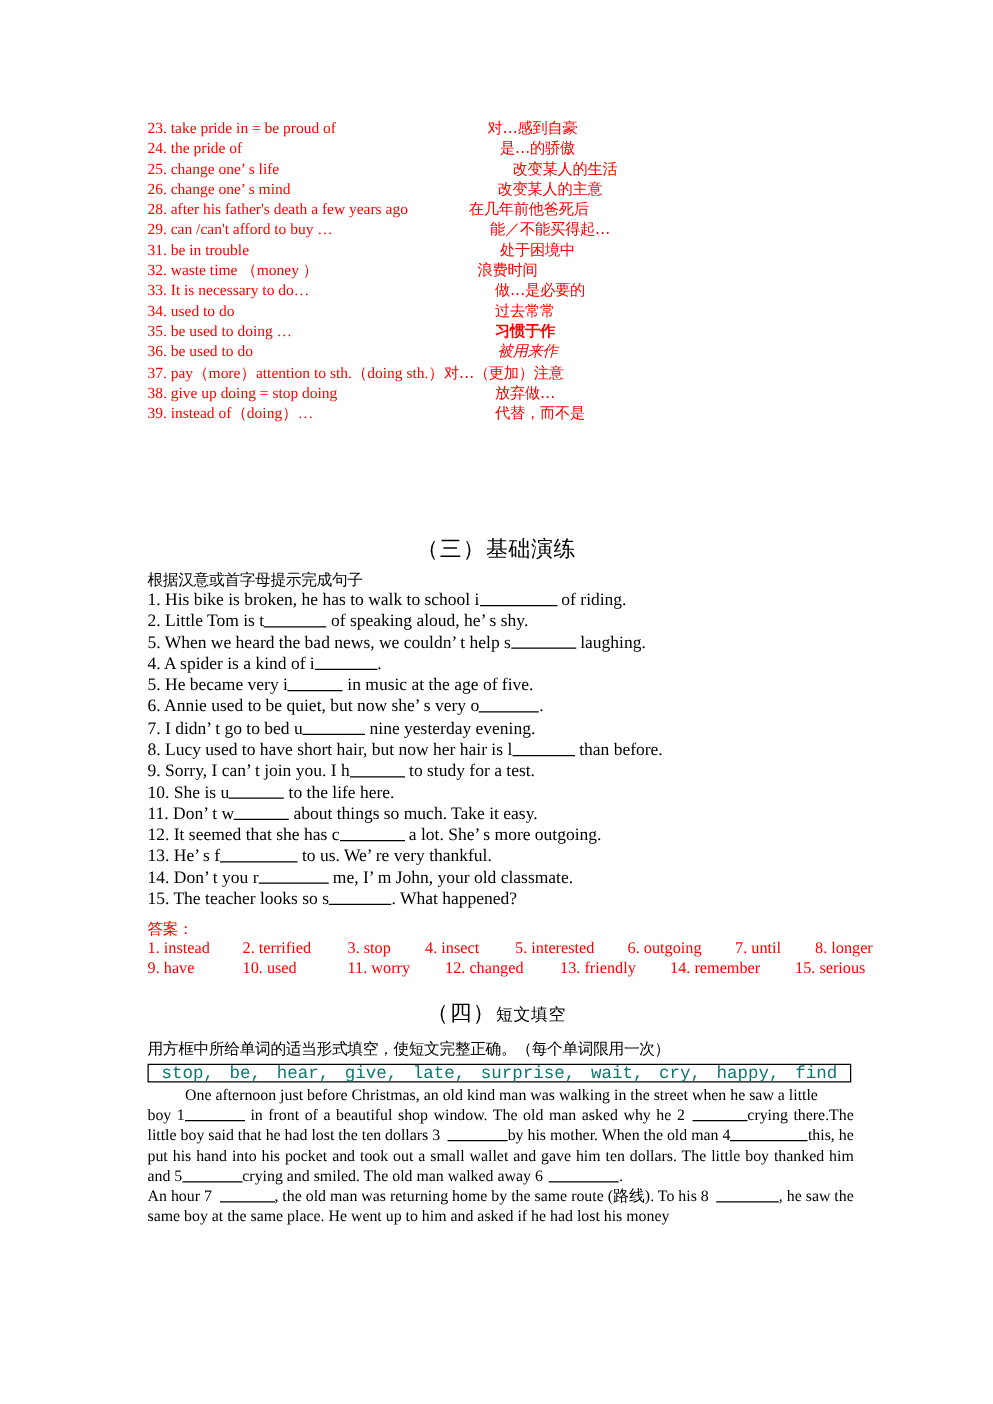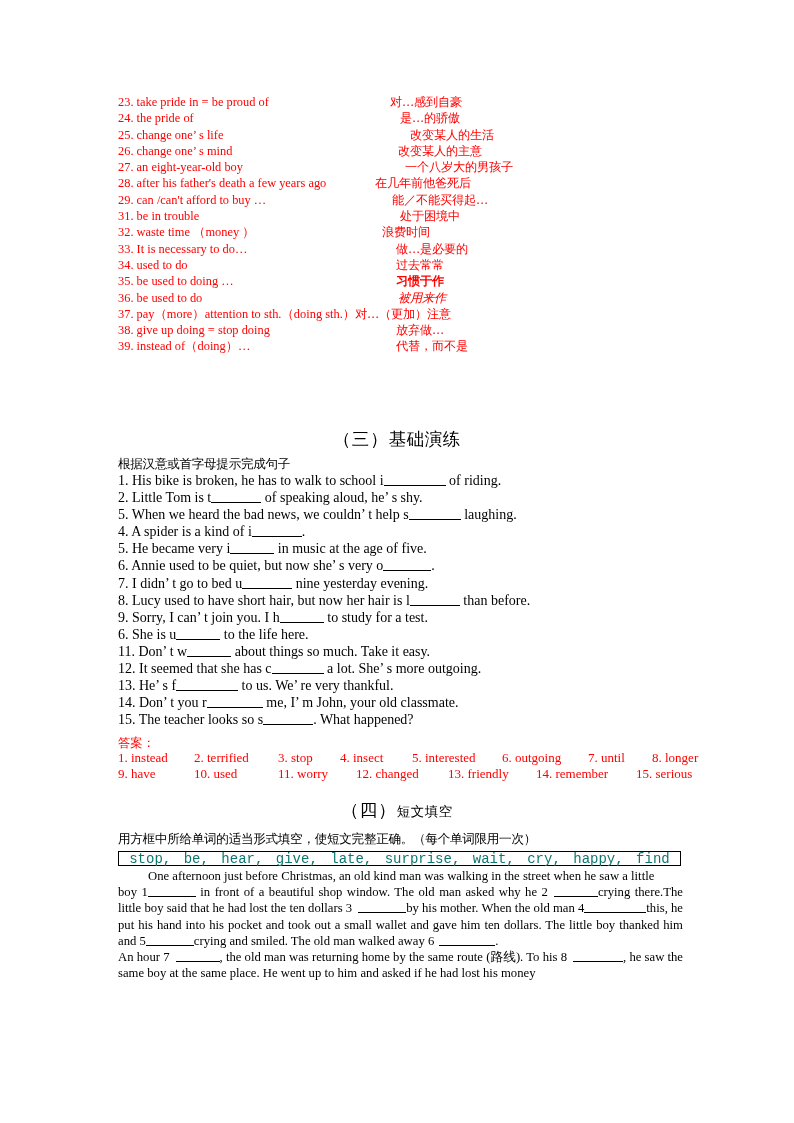--- a/index.html
+++ b/index.html
@@ -194,21 +194,20 @@
 </head>
 <body>
 
 <div class="page">
 
   <div class="phrase-list" id="phrase-list">
       <div class="phrase-row"><span class="phrase-en">23. take pride in = be proud of</span><span class="phrase-cn" style="left: 272px;">对…感到自豪</span></div>
       <div class="phrase-row"><span class="phrase-en">24. the pride of</span><span class="phrase-cn" style="left: 282px;">是…的骄傲</span></div>
       <div class="phrase-row"><span class="phrase-en">25. change one’ s life</span><span class="phrase-cn" style="left: 292px;">改变某人的生活</span></div>
       <div class="phrase-row"><span class="phrase-en">26. change one’ s mind</span><span class="phrase-cn" style="left: 280px;">改变某人的主意</span></div>
-      <div class="phrase-row"><span class="phrase-en">27. an eight-year-old boy</span><span class="phrase-cn" style="left: 287px;">一个八岁大的男孩子</span></div>
       <div class="phrase-row"><span class="phrase-en">28. after his father's death a few years ago</span><span class="phrase-cn" style="left: 257px;">在几年前他爸死后</span></div>
       <div class="phrase-row"><span class="phrase-en">29. can /can't    afford to buy  …</span><span class="phrase-cn" style="left: 274px;">能／不能买得起…</span></div>
       <div class="phrase-row"><span class="phrase-en">31. be in trouble</span><span class="phrase-cn" style="left: 282px;">处于困境中</span></div>
       <div class="phrase-row"><span class="phrase-en">32. waste time  （money ）</span><span class="phrase-cn" style="left: 264px;">浪费时间</span></div>
       <div class="phrase-row"><span class="phrase-en">33. It is necessary to do…</span><span class="phrase-cn" style="left: 278px;">做…是必要的</span></div>
       <div class="phrase-row"><span class="phrase-en">34. used to do</span><span class="phrase-cn" style="left: 278px;">过去常常</span></div>
       <div class="phrase-row"><span class="phrase-en">35. be used to doing  …</span><span class="phrase-cn" style="left: 278px; font-weight: bold;">习惯于作</span></div>
       <div class="phrase-row"><span class="phrase-en">36. be used to do</span><span class="phrase-cn" style="left: 280px; font-style: italic;">被用来作</span></div>
       <div class="phrase-row"><span class="phrase-en">37. pay（more）attention to sth.（doing sth.）</span><span class="phrase-cn-inline">对…（更加）注意</span></div>
       <div class="phrase-row"><span class="phrase-en">38. give up doing = stop doing</span><span class="phrase-cn" style="left: 278px;">放弃做…</span></div>
@@ -224,21 +223,21 @@
   <div class="exercise-list" id="exercise-list">
       <div class="ex-row"><span>1. His bike is broken, he has to walk to school i</span><span class="blank" style="width: 62px;"></span><span> of riding.</span></div>
       <div class="ex-row"><span>2. Little Tom is t</span><span class="blank" style="width: 50px;"></span><span> of speaking aloud, he’ s shy.</span></div>
       <div class="ex-row"><span>5. When we heard the bad news, we couldn’ t help s</span><span class="blank" style="width: 52px;"></span><span> laughing.</span></div>
       <div class="ex-row"><span>4. A spider is a kind of i</span><span class="blank" style="width: 50px;"></span><span>.</span></div>
       <div class="ex-row"><span>5. He became very i</span><span class="blank" style="width: 44px;"></span><span> in music at the age of five.</span></div>
       <div class="ex-row"><span>6. Annie used to be quiet, but now she’ s very o</span><span class="blank" style="width: 48px;"></span><span>.</span></div>
       <div class="ex-row"><span>7. I didn’ t go to bed u</span><span class="blank" style="width: 50px;"></span><span> nine yesterday evening.</span></div>
       <div class="ex-row"><span>8. Lucy used to have short hair, but now her hair is l</span><span class="blank" style="width: 50px;"></span><span> than before.</span></div>
       <div class="ex-row"><span>9. Sorry, I can’ t join you. I h</span><span class="blank" style="width: 44px;"></span><span> to study for a test.</span></div>
-      <div class="ex-row"><span>6. She is u</span><span class="blank" style="width: 44px;"></span><span> to the life here.</span></div>
+      <div class="ex-row"><span>10. She is u</span><span class="blank" style="width: 44px;"></span><span> to the life here.</span></div>
       <div class="ex-row"><span>11. Don’ t w</span><span class="blank" style="width: 44px;"></span><span> about things so much. Take it easy.</span></div>
       <div class="ex-row"><span>12. It seemed that she has c</span><span class="blank" style="width: 52px;"></span><span> a lot. She’ s more outgoing.</span></div>
       <div class="ex-row"><span>13. He’ s f</span><span class="blank" style="width: 62px;"></span><span> to us. We’ re very thankful.</span></div>
       <div class="ex-row"><span>14. Don’ t you r</span><span class="blank" style="width: 56px;"></span><span> me, I’ m John, your old classmate.</span></div>
       <div class="ex-row"><span>15. The teacher looks so s</span><span class="blank" style="width: 50px;"></span><span>. What happened?</span></div>
     </div>
 
   <div class="answer-key">
     <div class="answer-label">答案：</div>
     <div class="answer-row" id="answer-row-1"><span class="answer-item" style="min-width: 76px;">1. instead</span><span class="answer-item" style="min-width: 84px;">2. terrified</span><span class="answer-item" style="min-width: 62px;">3. stop</span><span class="answer-item" style="min-width: 72px;">4. insect</span><span class="answer-item" style="min-width: 90px;">5. interested</span><span class="answer-item" style="min-width: 86px;">6. outgoing</span><span class="answer-item" style="min-width: 64px;">7. until</span><span class="answer-item" style="min-width: 60px;">8. longer</span></div>

